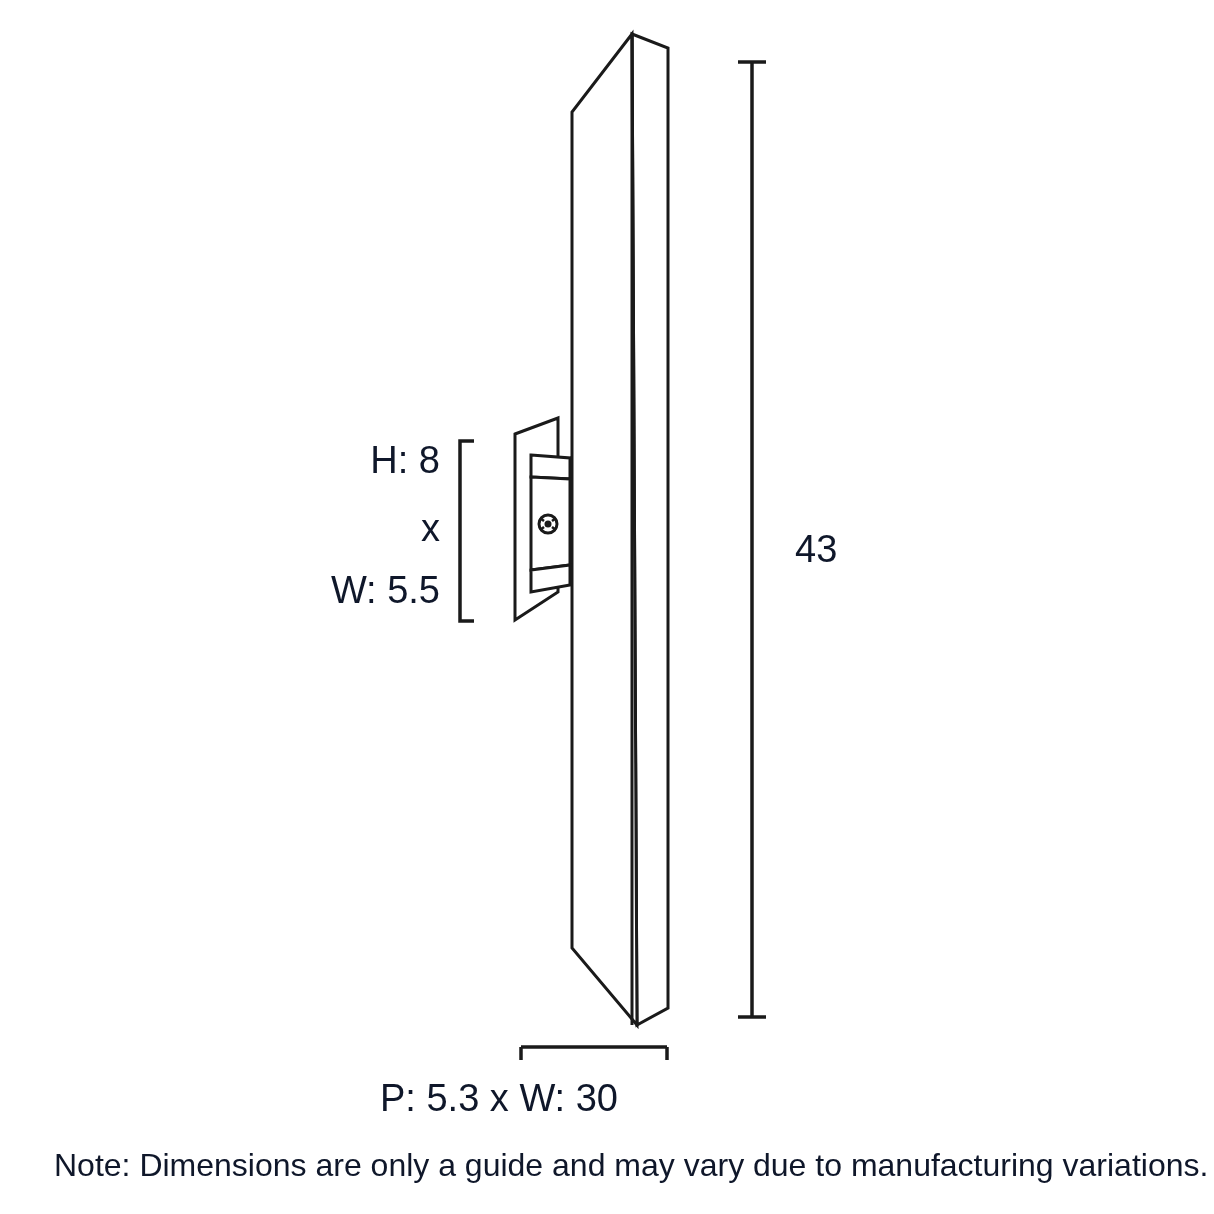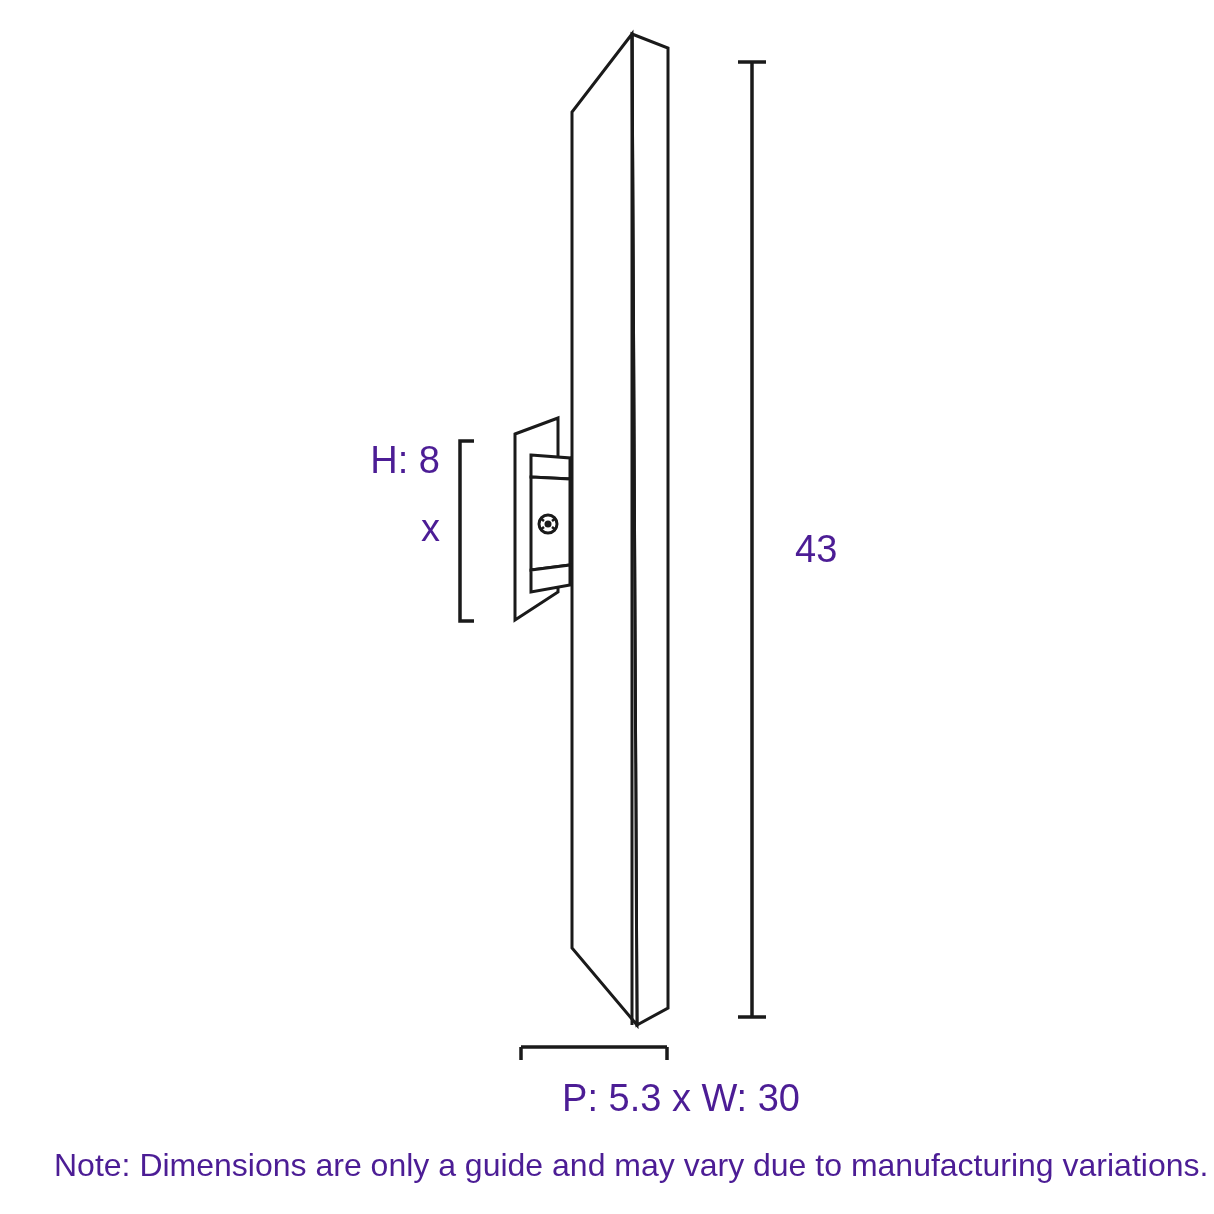--- a/index.html
+++ b/index.html
@@ -26,33 +26,33 @@
     position: absolute;
     left: 0;
     top: 0;
     width: 1214px;
     height: 1214px;
   }
   .label {
     position: absolute;
     white-space: nowrap;
     font-family: "Liberation Sans", sans-serif;
-    color: #4c1d95;
+    color: #0f172a;
     line-height: 1.1;
   }
   .dim-left {
     text-align: right;
     font-size: 38px;
   }
   .dim-right {
     font-size: 38px;
   }
   .dim-bottom {
     font-size: 38px;
-    text-align: right;
+    text-align: left;
   }
   .note {
     font-size: 32px;
     text-align: left;
     margin-left: 26px;
   }
   #lbl-h  { left: 250px; top: 440px; width: 190px; }
   #lbl-x  { left: 250px; top: 508px; width: 190px; }
   #lbl-w  { left: 250px; top: 570px; width: 190px; }
   #lbl-height-right { left: 795px; top: 505px; margin-top: 24px; }
@@ -111,20 +111,21 @@
         <path d="M 667 1047 L 667 1060"></path>
       </g>
 
     </g>
   </svg>
 
   <div class="label dim-left" id="lbl-h">H: 8</div>
 
   <div class="label dim-left" id="lbl-x">x</div>
 
+  <div class="label dim-left" id="lbl-w">W: 5.5</div>
 
   <div class="label dim-right" id="lbl-height-right">43</div>
 
   <div class="label dim-bottom" id="lbl-bottom">P: 5.3 x W: 30</div>
 
   <div class="label note" id="lbl-note">Note: Dimensions are only a guide and may vary due to manufacturing variations.</div>
 
 </div>
 
 </body></html>

